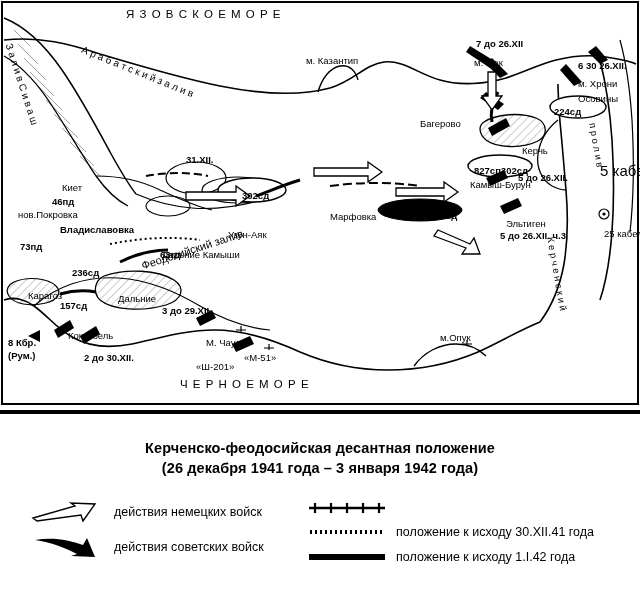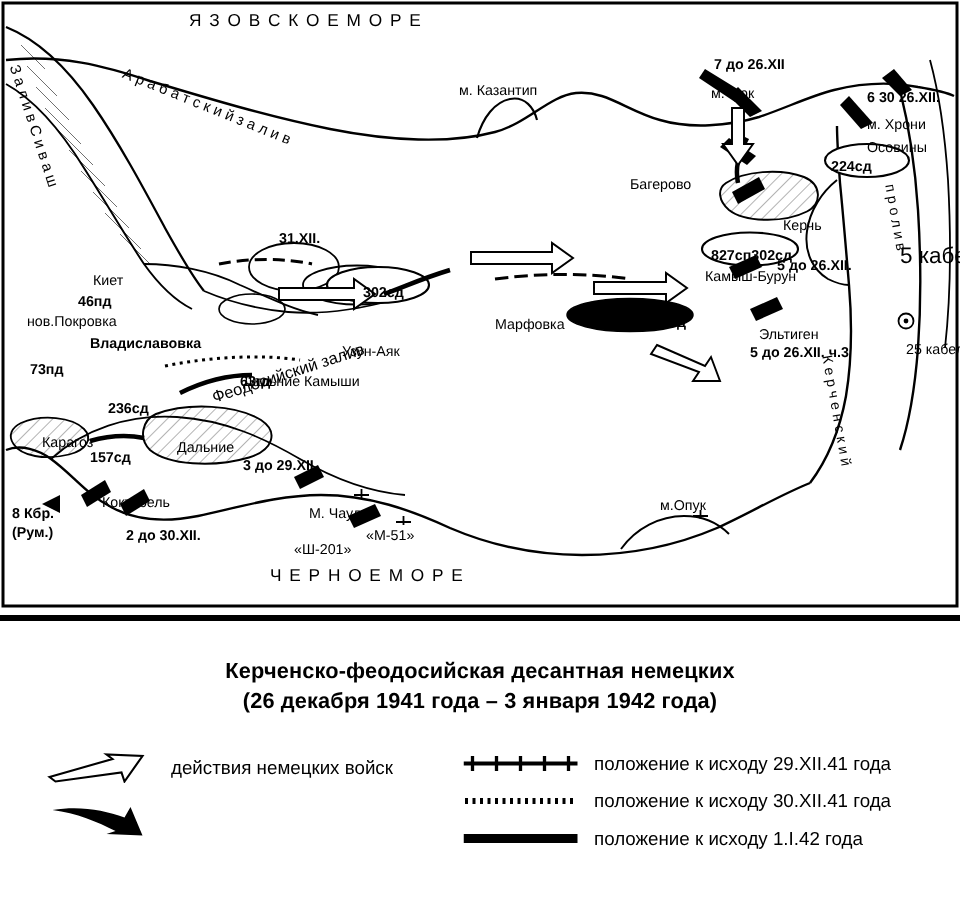--- a/index.html
+++ b/index.html
@@ -192,62 +192,62 @@
     <div class="lbl" style="left: 196px; top: 322px; font-size: 9.5px; margin-top: 39px;">«Ш-201»</div>
     <div class="lbl" style="left: 244px; top: 352px; font-size: 9.5px;">«М-51»</div>
     <div class="lbl" style="left: 600px; top: 162px; font-size: 15px;">5 кабел</div>
     <div class="lbl" style="left: 604px; top: 228px; font-size: 9.5px;">25 кабел</div>
   </div>
 
 <div class="legend">
   <div class="sep"></div>
 
   <div class="legend-title">
-    <div>Керченско-феодосийская десантная немецких</div>
+    <div>Керченско-феодосийская десантная положение</div>
     <div>(26 декабря 1941 года – 3 января 1942 года)</div>
   </div>
 
   <div class="legend-left">
 
     <div class="lg-item">
       <div class="lg-sym">
         <svg width="70" height="20" viewBox="0 0 70 20">
           <path d="M2,16 L44,4 L40,1 L64,2 L52,19 L50,13 L6,19 Z" fill="#fff" stroke="#000" stroke-width="1.4"></path>
         </svg>
       </div>
       <div class="lg-txt">действия немецких войск</div>
     </div>
 
     <div class="lg-item" style="margin-top:14px;">
       <div class="lg-sym">
         <svg width="70" height="22" viewBox="0 0 70 22">
           <path d="M4,4 C20,6 34,12 46,18 L40,20 L64,21 L56,2 L52,9 C38,4 22,1 4,4 Z" fill="#000"></path>
         </svg>
       </div>
+      <div class="lg-txt">действия советских войск</div>
     </div>
 
   </div>
 
   <div class="legend-right">
 
 
     <div class="lg-item">
       <div class="lg-sym">
         <svg width="78" height="12" viewBox="0 0 78 12">
           <line x1="0" y1="6" x2="76" y2="6" stroke="#000" stroke-width="2.6"></line>
           <g stroke="#000" stroke-width="2.2">
             <line x1="6" y1="1" x2="6" y2="11"></line>
               <line x1="22" y1="1" x2="22" y2="11"></line>
             <line x1="38" y1="1" x2="38" y2="11"></line>
               <line x1="54" y1="1" x2="54" y2="11"></line>
             <line x1="70" y1="1" x2="70" y2="11"></line>
           </g>
         </svg>
       </div>
-      <div class="lg-txt">положение к исходу 29.XII.41 года</div>
     </div>
 
     <div class="lg-item">
       <div class="lg-sym">
         <svg width="78" height="12" viewBox="0 0 78 12">
           <line x1="1" y1="6" x2="76" y2="6" stroke="#000" stroke-width="4" stroke-dasharray="2 3"></line>
         </svg>
       </div>
       <div class="lg-txt">положение к исходу 30.XII.41 года</div>
     </div>

